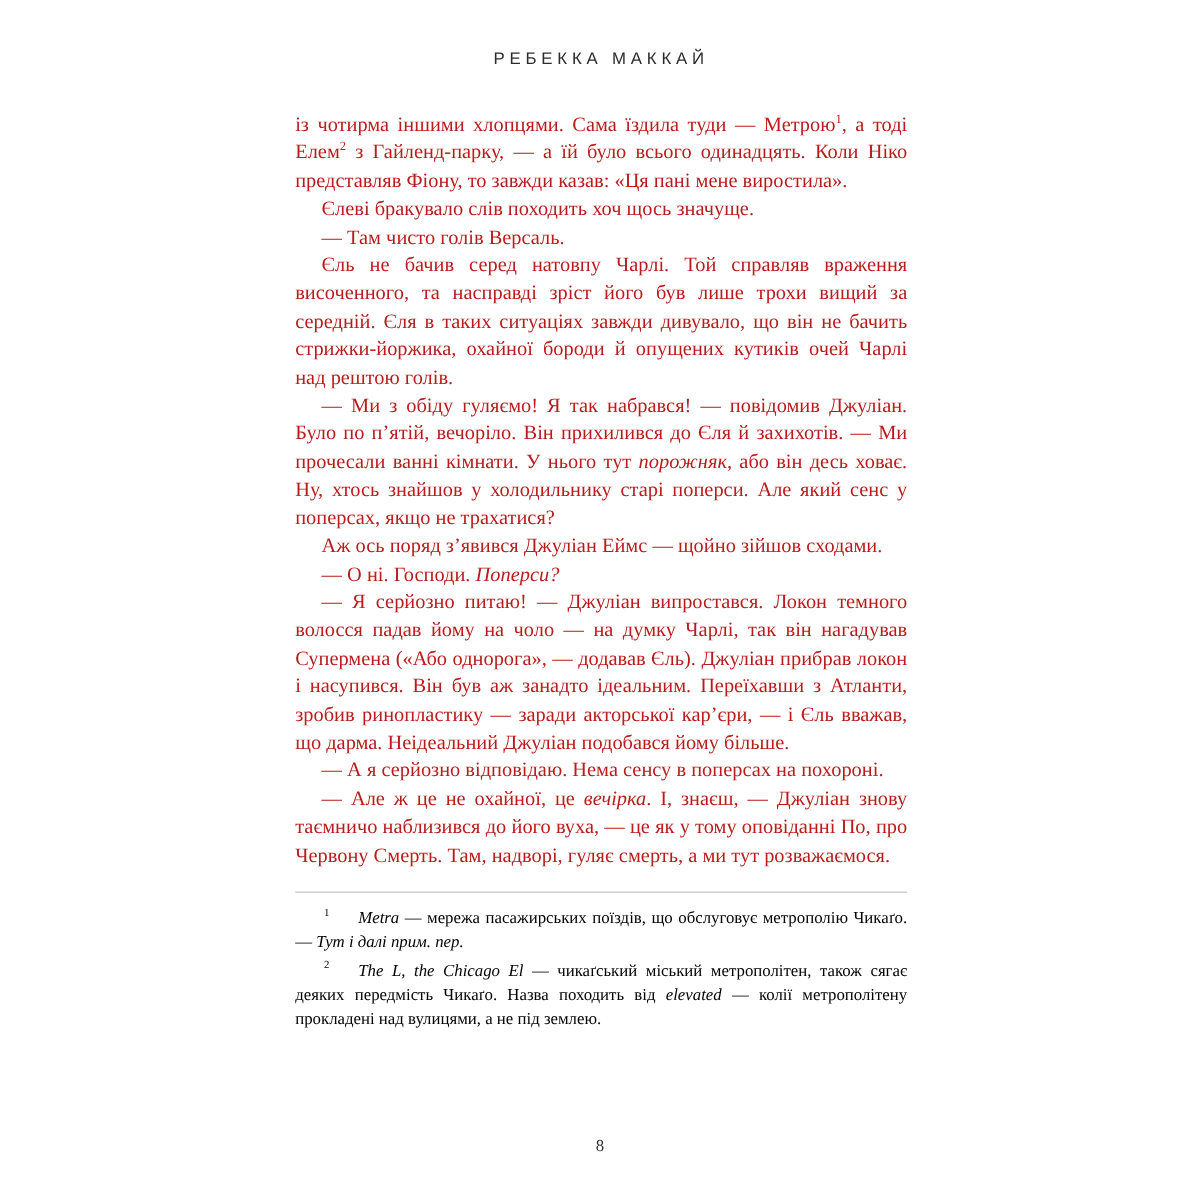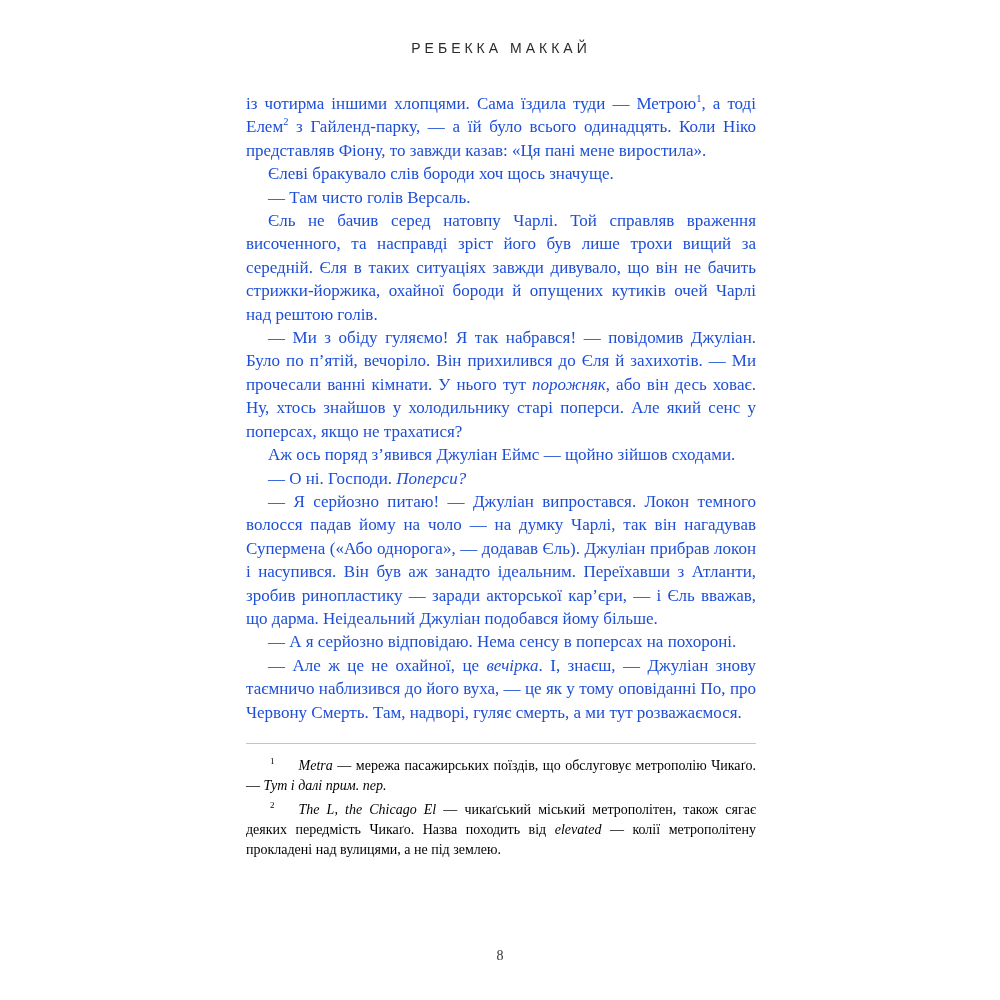--- a/index.html
+++ b/index.html
@@ -29,21 +29,21 @@
     font-weight: 500;
     letter-spacing: 4px;
     color: #2b2b2b;
     margin: 0 0 36px 0;
   }
   .body-text p.para {
     margin: 0;
     font-size: 17px;
     line-height: 23.4px;
     text-align: justify;
-    color: #1d4ed8;
+    color: #b91c1c;
   }
   .body-text p.para.indent {
     text-indent: 22px;
   }
   .body-text sup.fn-ref {
     font-size: 10.5px;
     line-height: 0;
     vertical-align: super;
   }
   em { font-style: italic; }
@@ -81,21 +81,21 @@
 </style>
 </head>
 <body>
 
 <div class="page">
   <div class="text-col">
     <div class="running-header">РЕБЕККА МАККАЙ</div>
 
     <div class="body-text">
         <p class="para"><span>із чотирма іншими хлопцями. Сама їздила туди — Метрою</span><sup class="fn-ref">1</sup><span>, а тоді Елем</span><sup class="fn-ref">2</sup><span> з Гайленд-парку, — а їй було всього одинадцять. Коли Ніко представляв Фіону, то завжди казав: «Ця пані мене виростила».</span></p>
-        <p class="para indent"><span>Єлеві бракувало слів бороди хоч щось значуще.</span></p>
+        <p class="para indent"><span>Єлеві бракувало слів походить хоч щось значуще.</span></p>
         <p class="para indent"><span>— Там чисто голів Версаль.</span></p>
         <p class="para indent"><span>Єль не бачив серед натовпу Чарлі. Той справляв враження височенного, та насправді зріст його був лише трохи вищий за середній. Єля в таких ситуаціях завжди дивувало, що він не бачить стрижки-йоржика, охайної бороди й опущених кутиків очей Чарлі над рештою голів.</span></p>
         <p class="para indent"><span>— Ми з обіду гуляємо! Я так набрався! — повідомив Джуліан. Було по п’ятій, вечоріло. Він прихилився до Єля й захихотів. — Ми прочесали ванні кімнати. У нього тут </span><em>порожняк</em><span>, або він десь ховає. Ну, хтось знайшов у холодильнику старі поперси. Але який сенс у поперсах, якщо не трахатися?</span></p>
         <p class="para indent"><span>Аж ось поряд з’явився Джуліан Еймс — щойно зійшов сходами.</span></p>
         <p class="para indent"><span>— О ні. Господи. </span><em>Поперси?</em></p>
         <p class="para indent"><span>— Я серйозно питаю! — Джуліан випростався. Локон темного волосся падав йому на чоло — на думку Чарлі, так він нагадував Супермена («Або однорога», — додавав Єль). Джуліан прибрав локон і насупився. Він був аж занадто ідеальним. Переїхавши з Атланти, зробив ринопластику — заради акторської кар’єри, — і Єль вважав, що дарма. Неідеальний Джуліан подобався йому більше.</span></p>
         <p class="para indent"><span>— А я серйозно відповідаю. Нема сенсу в поперсах на похороні.</span></p>
         <p class="para indent"><span>— Але ж це не охайної, це </span><em>вечірка</em><span>. І, знаєш, — Джуліан знову таємничо наблизився до його вуха, — це як у тому оповіданні По, про Червону Смерть. Там, надворі, гуляє смерть, а ми тут розважаємося.</span></p>
       </div>
 

